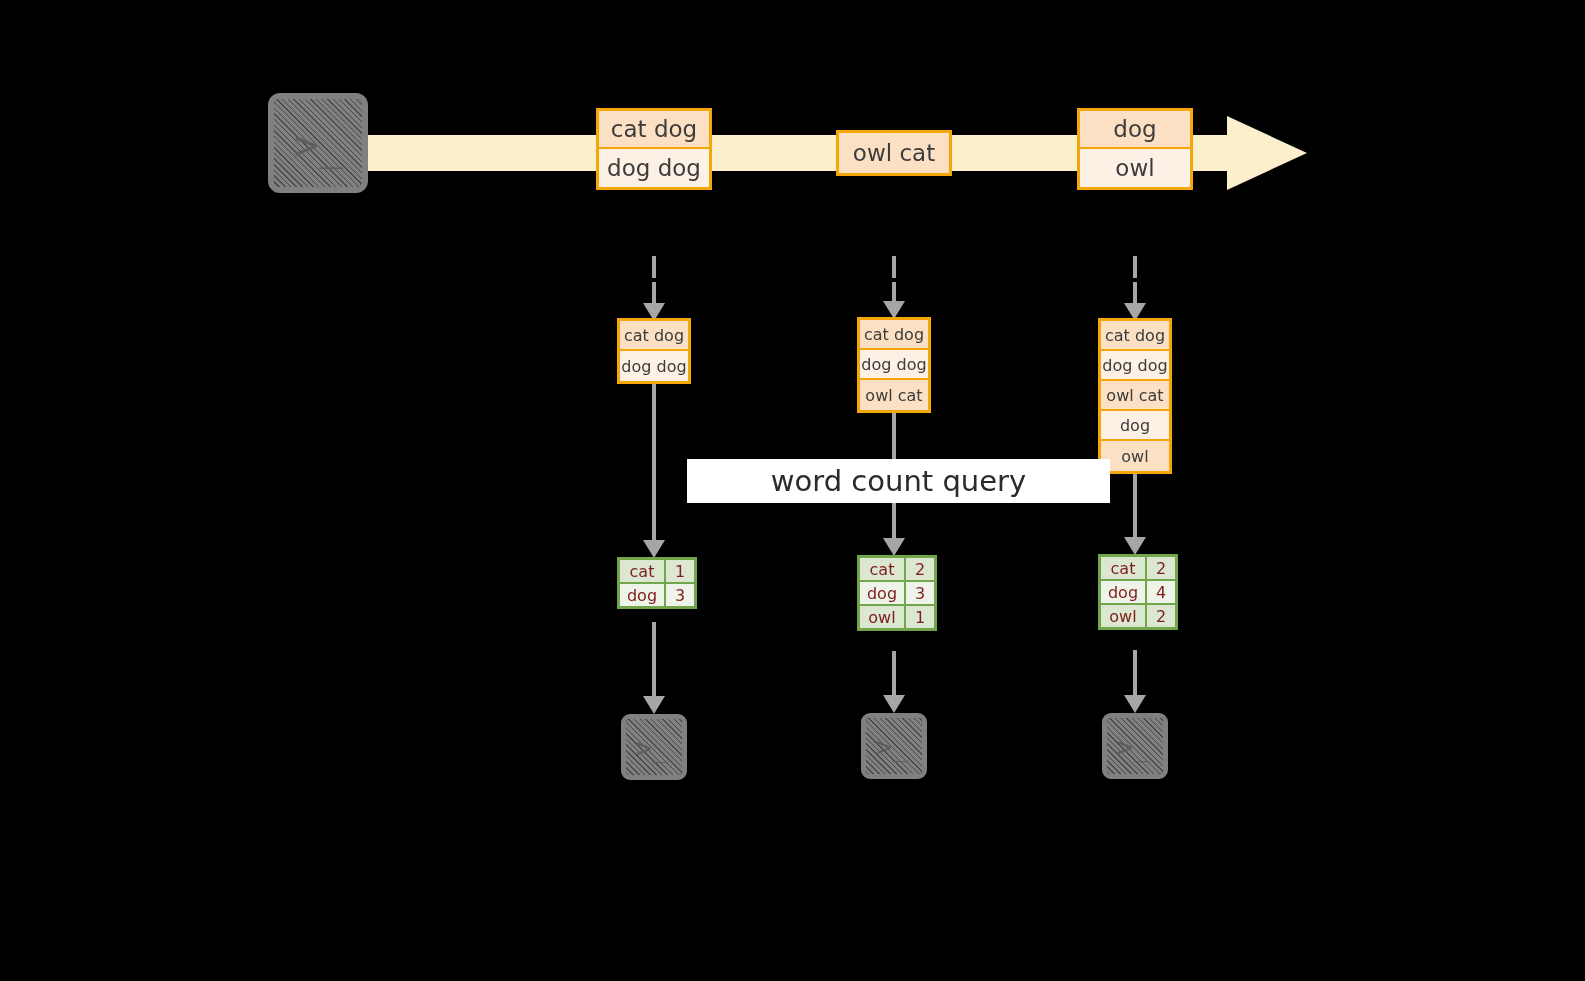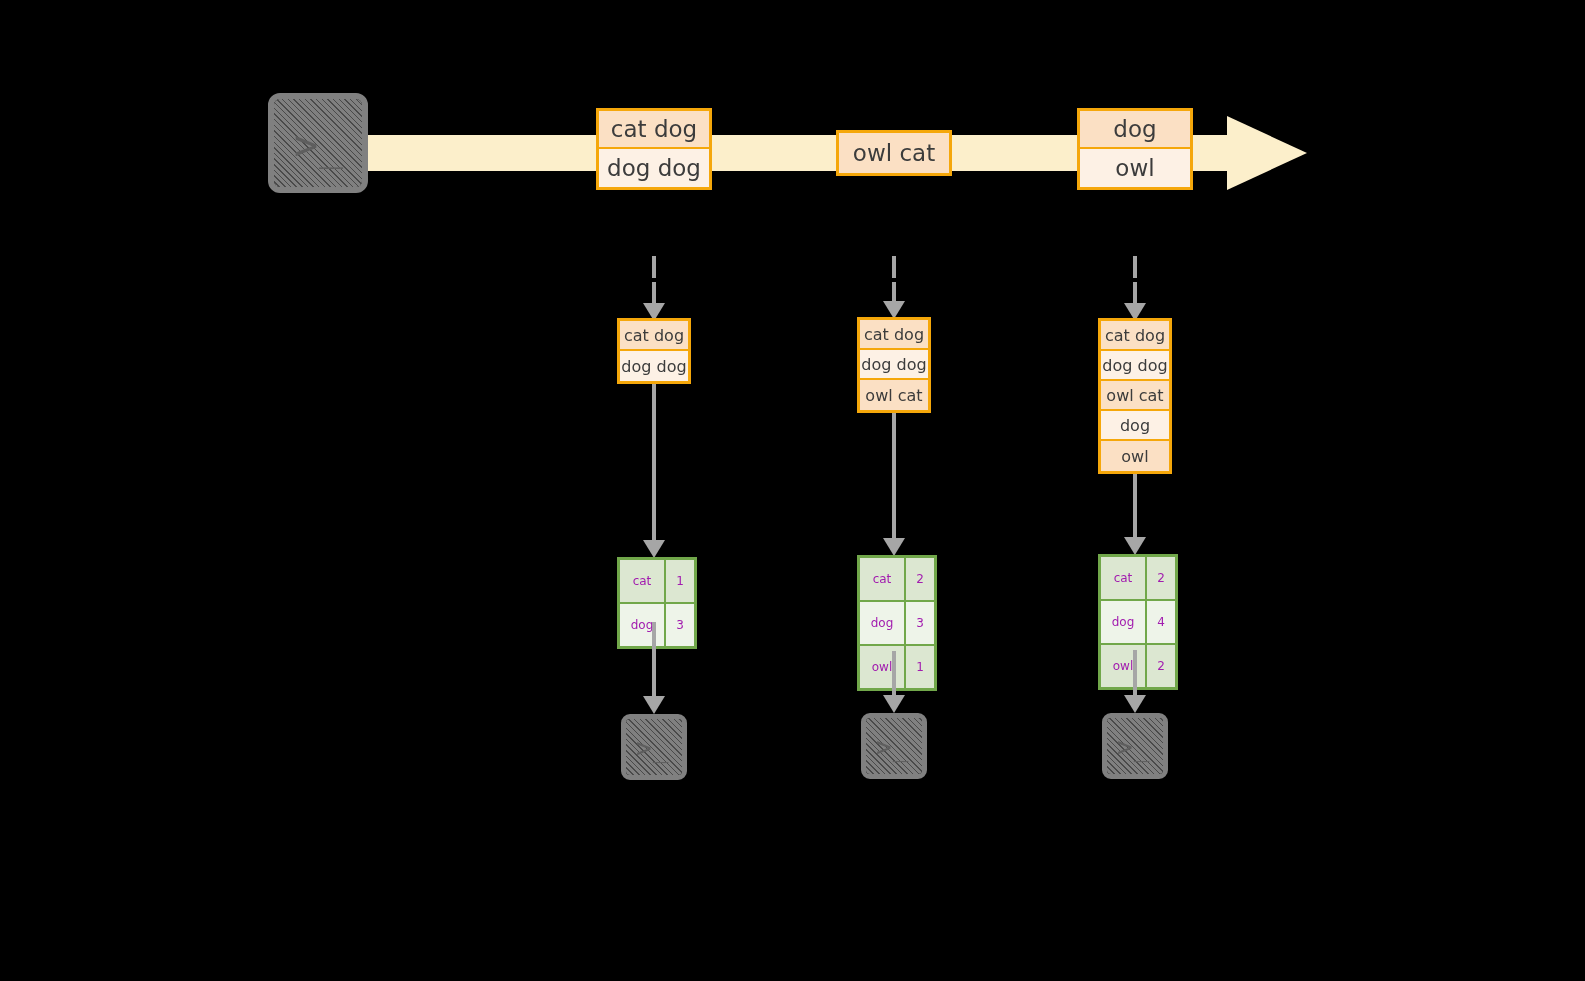--- a/index.html
+++ b/index.html
@@ -110,23 +110,23 @@
     display: flex;
     border-bottom: 2px solid #71A74A;
     background: #EEF4E9;
   }
   .gbox .grow:last-child { border-bottom: none; }
   .gbox .grow.shade { background: #DCE7D1; }
   .gbox .gc {
     display: flex;
     align-items: center;
     justify-content: center;
-    height: 42px;
-    font-size: 12px;
-    color: #a21caf;
+    height: 22px;
+    font-size: 16px;
+    color: #7f1d1d;
     white-space: nowrap;
   }
   .gbox .gc.word { width: 46px; border-right: 2px solid #71A74A; }
   .gbox .gc.count { width: 28px; }
 
   
   .arrow-line {
     position: absolute;
     width: 4px;
     background: #A6A6A6;
@@ -289,14 +289,15 @@
 
   <div class="arrow-line" style="left:1133px; top:650px; height:49px;"></div>
   <div class="arrow-head" style="left:1124px; top:695px;"></div>
 
   <div class="terminal terminal-small" style="left:1102px; top:713px;">
     <div class="inner"></div>
     <div class="hatch"></div>
     <div class="prompt">&gt;_</div>
   </div>
 
+  <div class="query-label">word count query</div>
 
 </div>
 
 </body></html>

